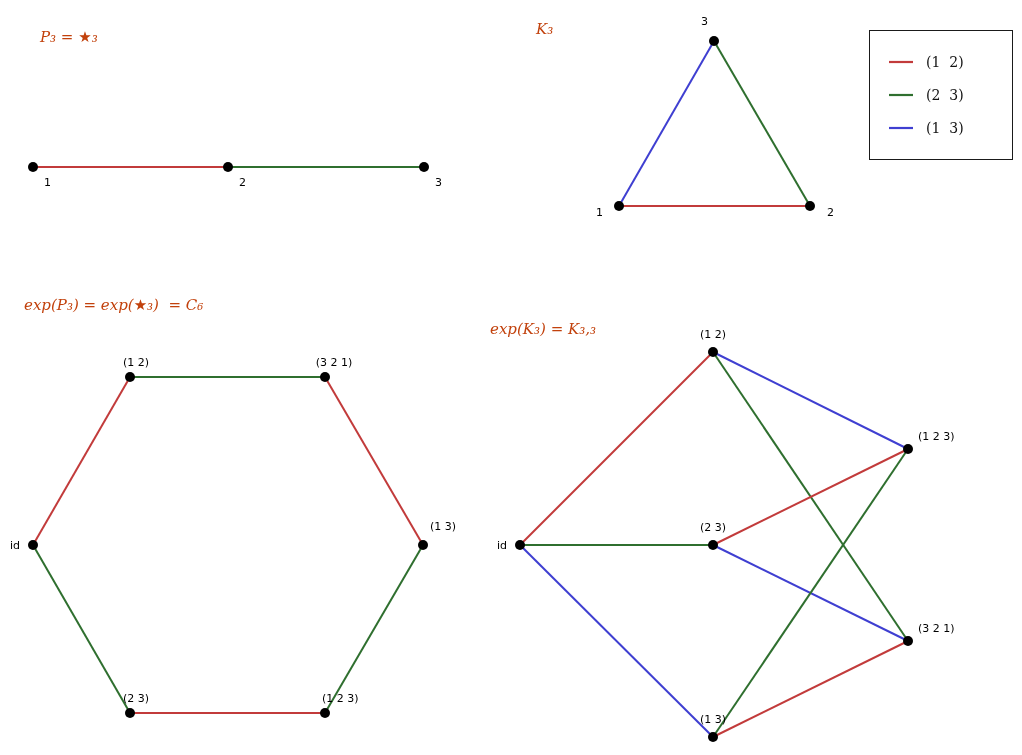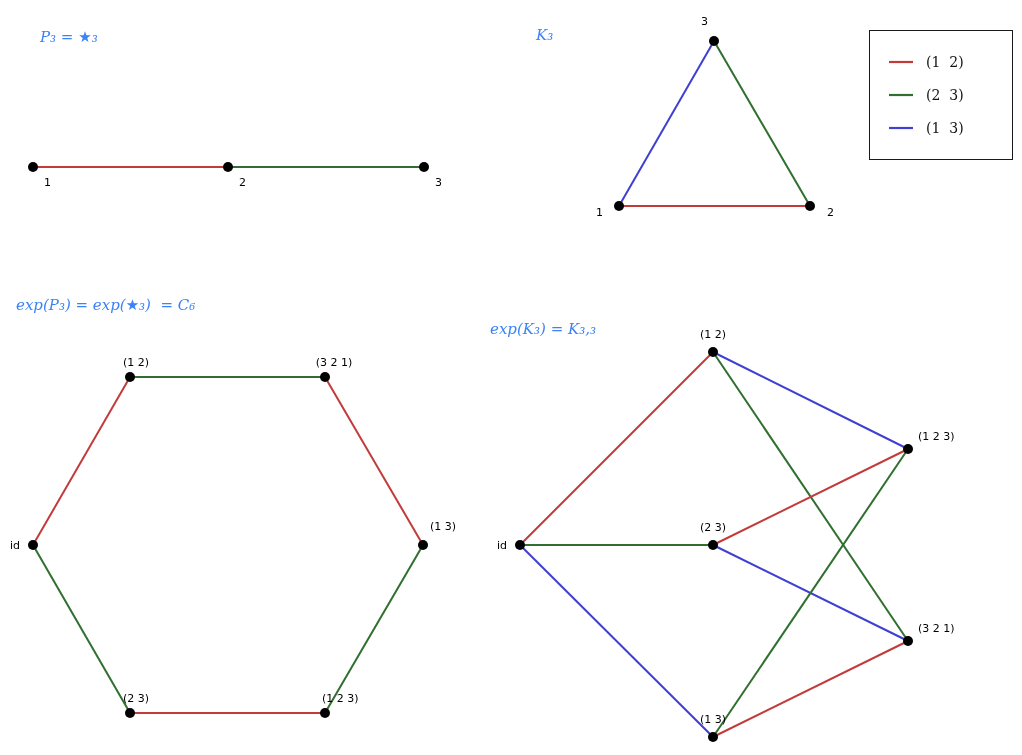--- a/index.html
+++ b/index.html
@@ -1,20 +1,20 @@
 <!DOCTYPE html>
 <html><head>
 <meta charset="utf-8">
 <style>
   html,body{margin:0;padding:0;background:#ffffff;}
   #page{position:relative;width:1022px;height:755px;background:#ffffff;overflow:hidden;
         font-family:"DejaVu Sans",sans-serif;}
   #graph-canvas{position:absolute;left:0;top:0;width:1022px;height:755px;}
   .graph-title{position:absolute;font-family:"DejaVu Serif","DejaVu Sans",serif;
-               font-style:italic;font-size:15px;color:#3b82f6;white-space:pre;}
+               font-style:italic;font-size:15px;color:#c2410c;white-space:pre;}
   .node-label{font-family:"DejaVu Sans",sans-serif;font-size:11px;fill:#000;font-style:normal;}
   .legend{position:absolute;left:869px;top:30px;width:144px;height:130px;
           border:1.5px solid #1a1a1a;background:#ffffff;box-sizing:border-box;
           display:flex;flex-direction:column;justify-content:space-evenly;padding:6px 0 6px 18px;}
   .legend-row{display:flex;align-items:center;gap:12px;}
   .legend-label{font-family:"DejaVu Serif","DejaVu Sans",serif;font-size:14px;color:#111;white-space:pre;}
   .swatch{display:block;}
 </style>
 </head>
 <body>
@@ -82,22 +82,22 @@
         <circle cx="713" cy="737" r="5" fill="#000000"></circle>
         <text x="713" y="723" text-anchor="middle" class="node-label">(1 3)</text>
         <circle cx="908" cy="449" r="5" fill="#000000"></circle>
         <text x="918" y="440" text-anchor="start" class="node-label">(1 2 3)</text>
         <circle cx="908" cy="641" r="5" fill="#000000"></circle>
         <text x="918" y="632" text-anchor="start" class="node-label">(3 2 1)</text>
       </g>
     </svg>
 
   <div class="graph-title" style="left:40px;top:28px;">P₃ = ★₃</div>
-  <div class="graph-title" style="left:536px;top:26px;">K₃</div>
-  <div class="graph-title" style="left:16px;top:296px;font-style:italic;">exp(P₃) = exp(★₃)  = C₆</div>
+  <div class="graph-title" style="left:536px;top:20px;">K₃</div>
+  <div class="graph-title" style="left:24px;top:296px;font-style:italic;">exp(P₃) = exp(★₃)  = C₆</div>
   <div class="graph-title" style="left:490px;top:296px;margin-top:24px;">exp(K₃) = K₃,₃</div>
 
   <div class="legend">
     <div class="legend-row">
       <svg class="swatch" width="26" height="6">
         <line x1="1" y1="3" x2="25" y2="3" stroke-width="2.2" stroke="#c23b3b"></line>
       </svg>
       <span class="legend-label">(1  2)</span>
     </div>
     <div class="legend-row">

